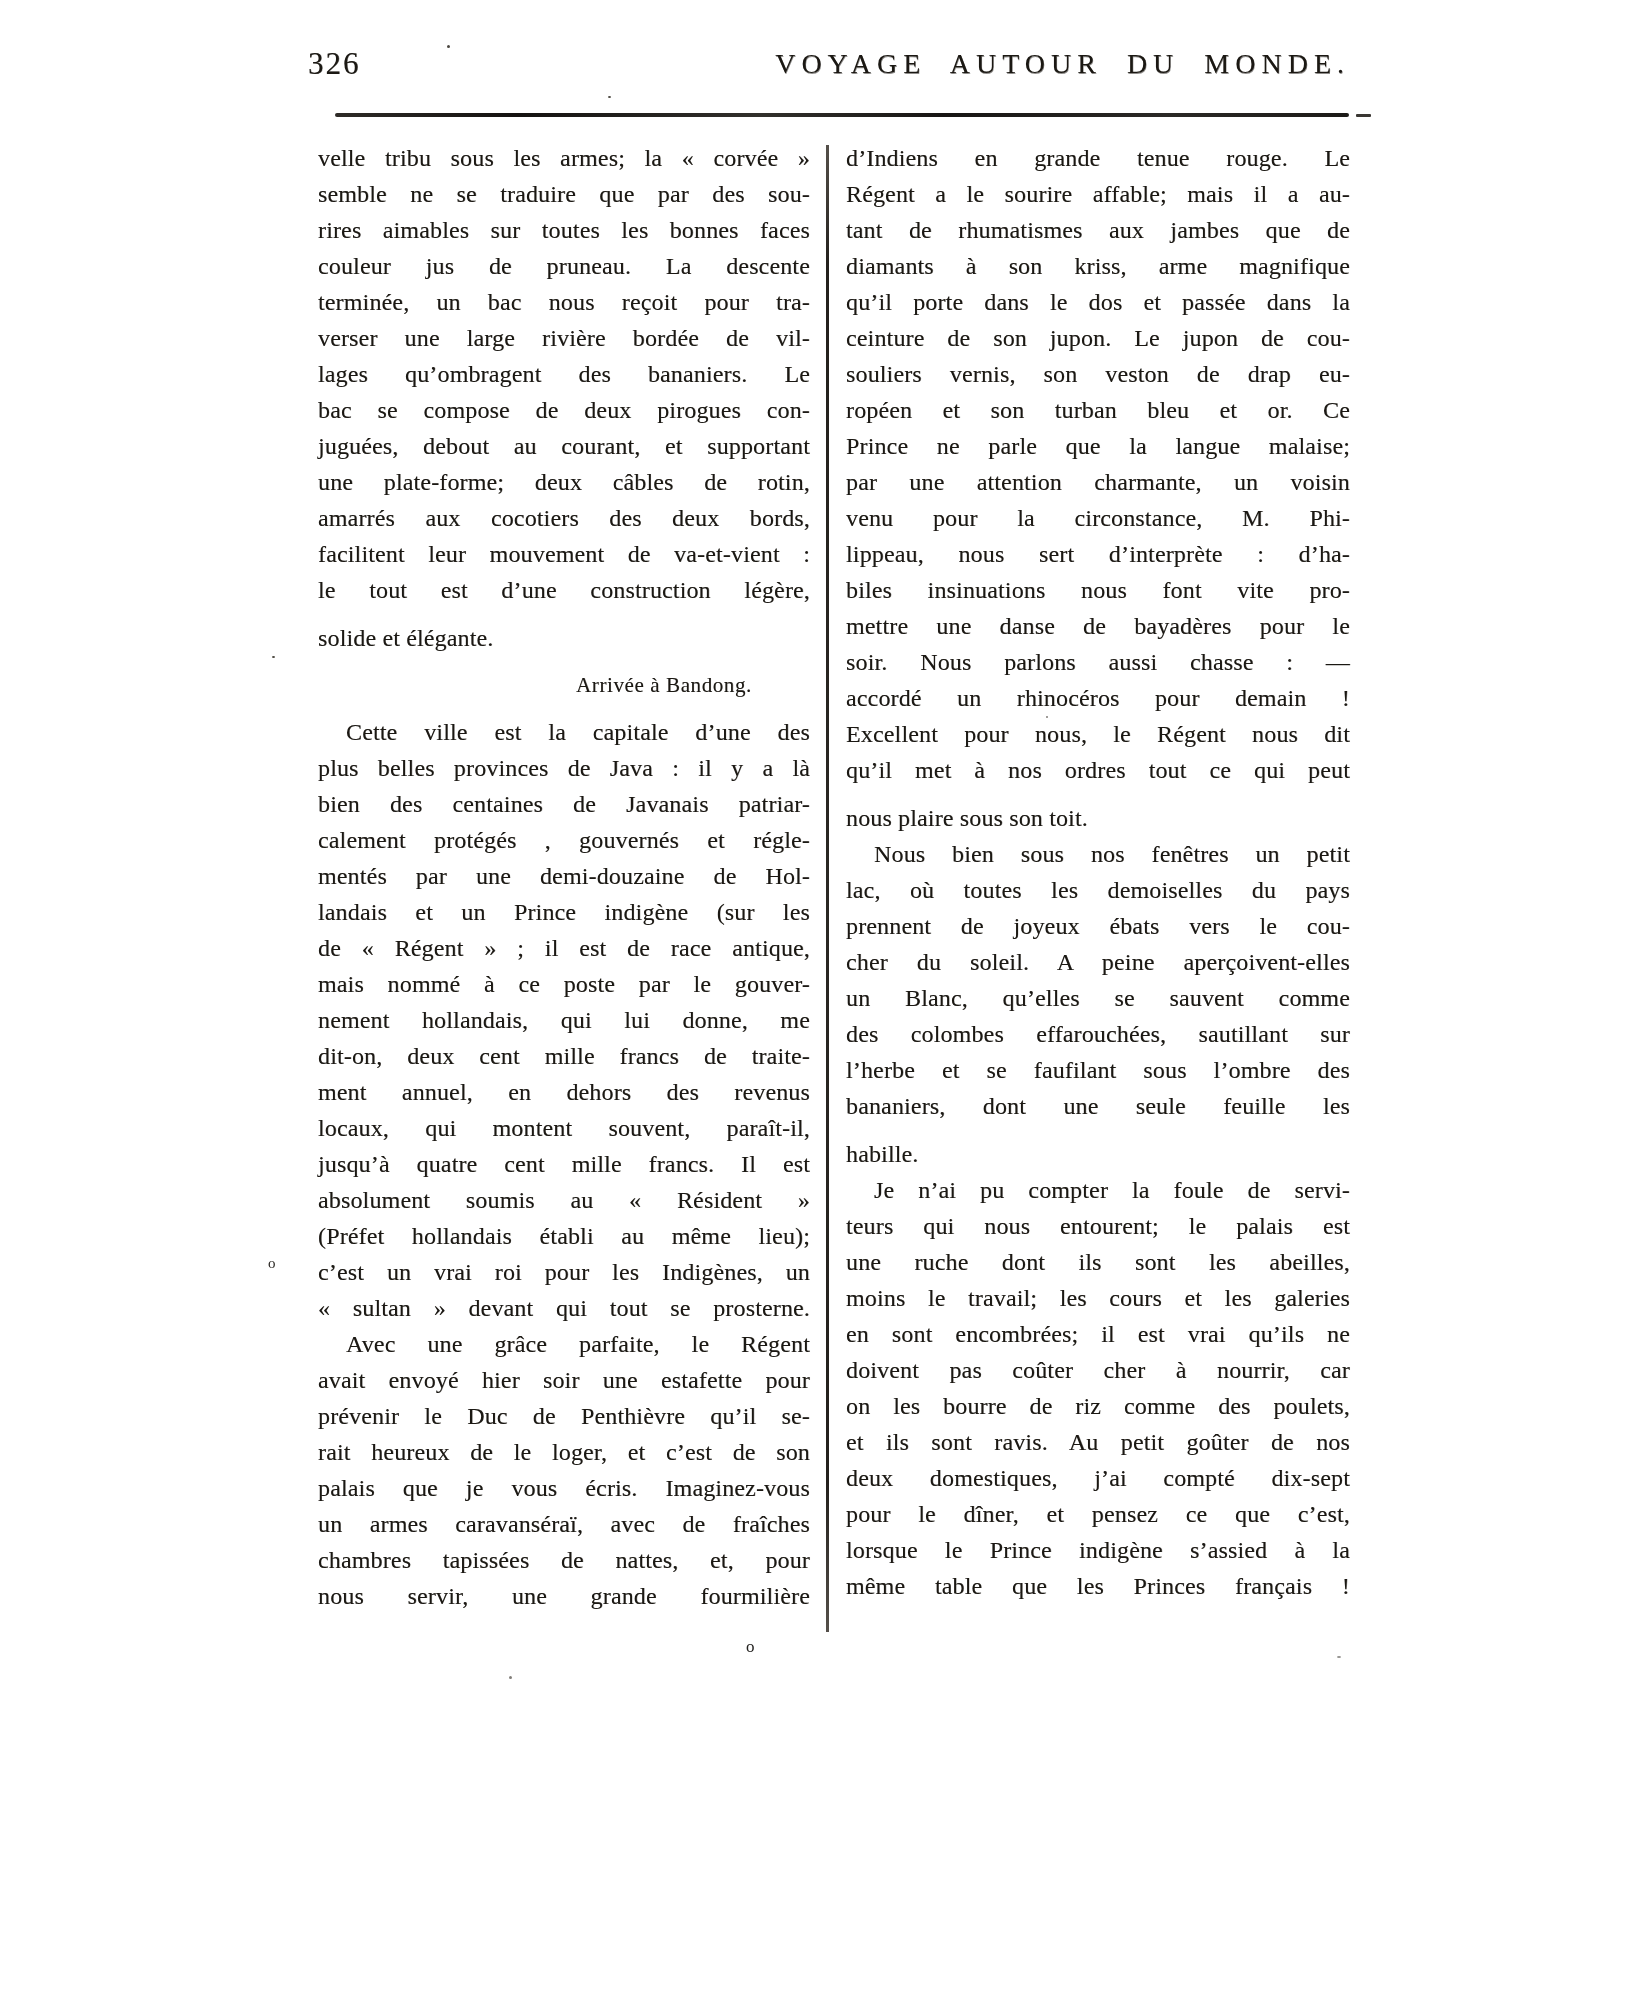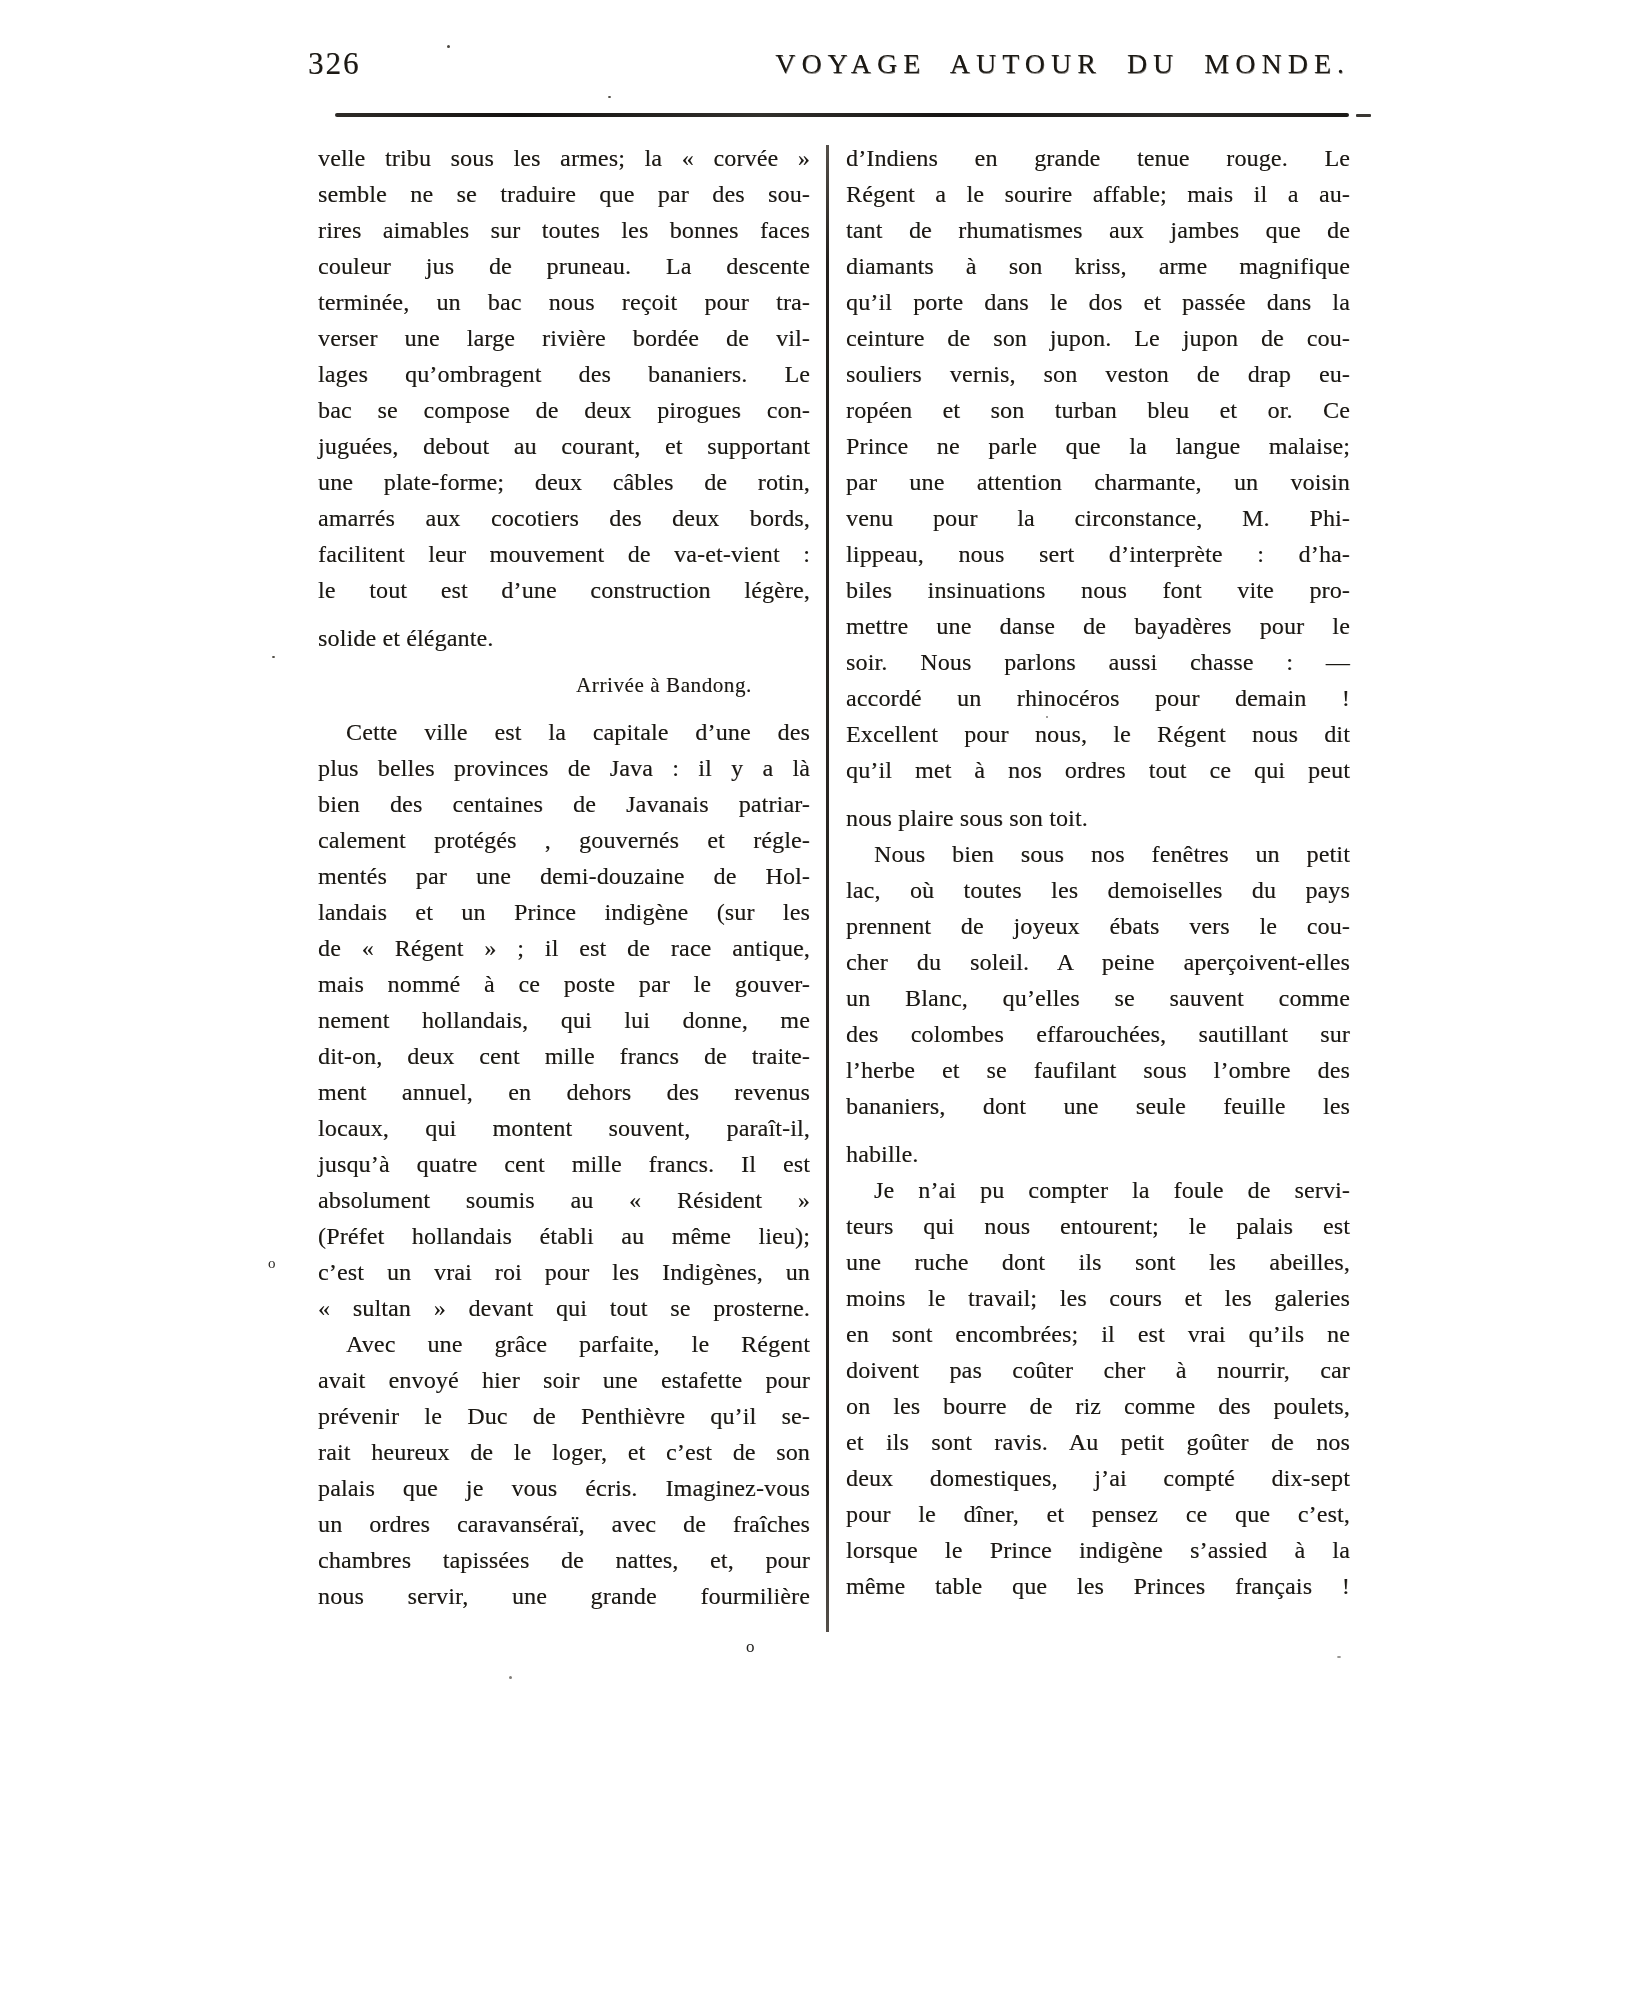--- a/index.html
+++ b/index.html
@@ -130,21 +130,21 @@
         <div class="line">(Préfet hollandais établi au même lieu);</div>
         <div class="line">c’est un vrai roi pour les Indigènes, un</div>
         <div class="line">« sultan » devant qui tout se prosterne.</div>
       </div>
       <div class="para">
         <div class="line indent">Avec une grâce parfaite, le Régent</div>
         <div class="line">avait envoyé hier soir une estafette pour</div>
         <div class="line">prévenir le Duc de Penthièvre qu’il se-</div>
         <div class="line">rait heureux de le loger, et c’est de son</div>
         <div class="line">palais que je vous écris. Imaginez-vous</div>
-        <div class="line">un ordres caravanséraï, avec de fraîches</div>
+        <div class="line">un armes caravanséraï, avec de fraîches</div>
         <div class="line">chambres tapissées de nattes, et, pour</div>
         <div class="line">nous servir, une grande fourmilière</div>
       </div>
     </div>
   <div class="column-divider"></div>
   <div class="col col-right" id="col-right">
       <div class="para">
         <div class="line">d’Indiens en grande tenue rouge. Le</div>
         <div class="line">Régent a le sourire affable; mais il a au-</div>
         <div class="line">tant de rhumatismes aux jambes que de</div>

